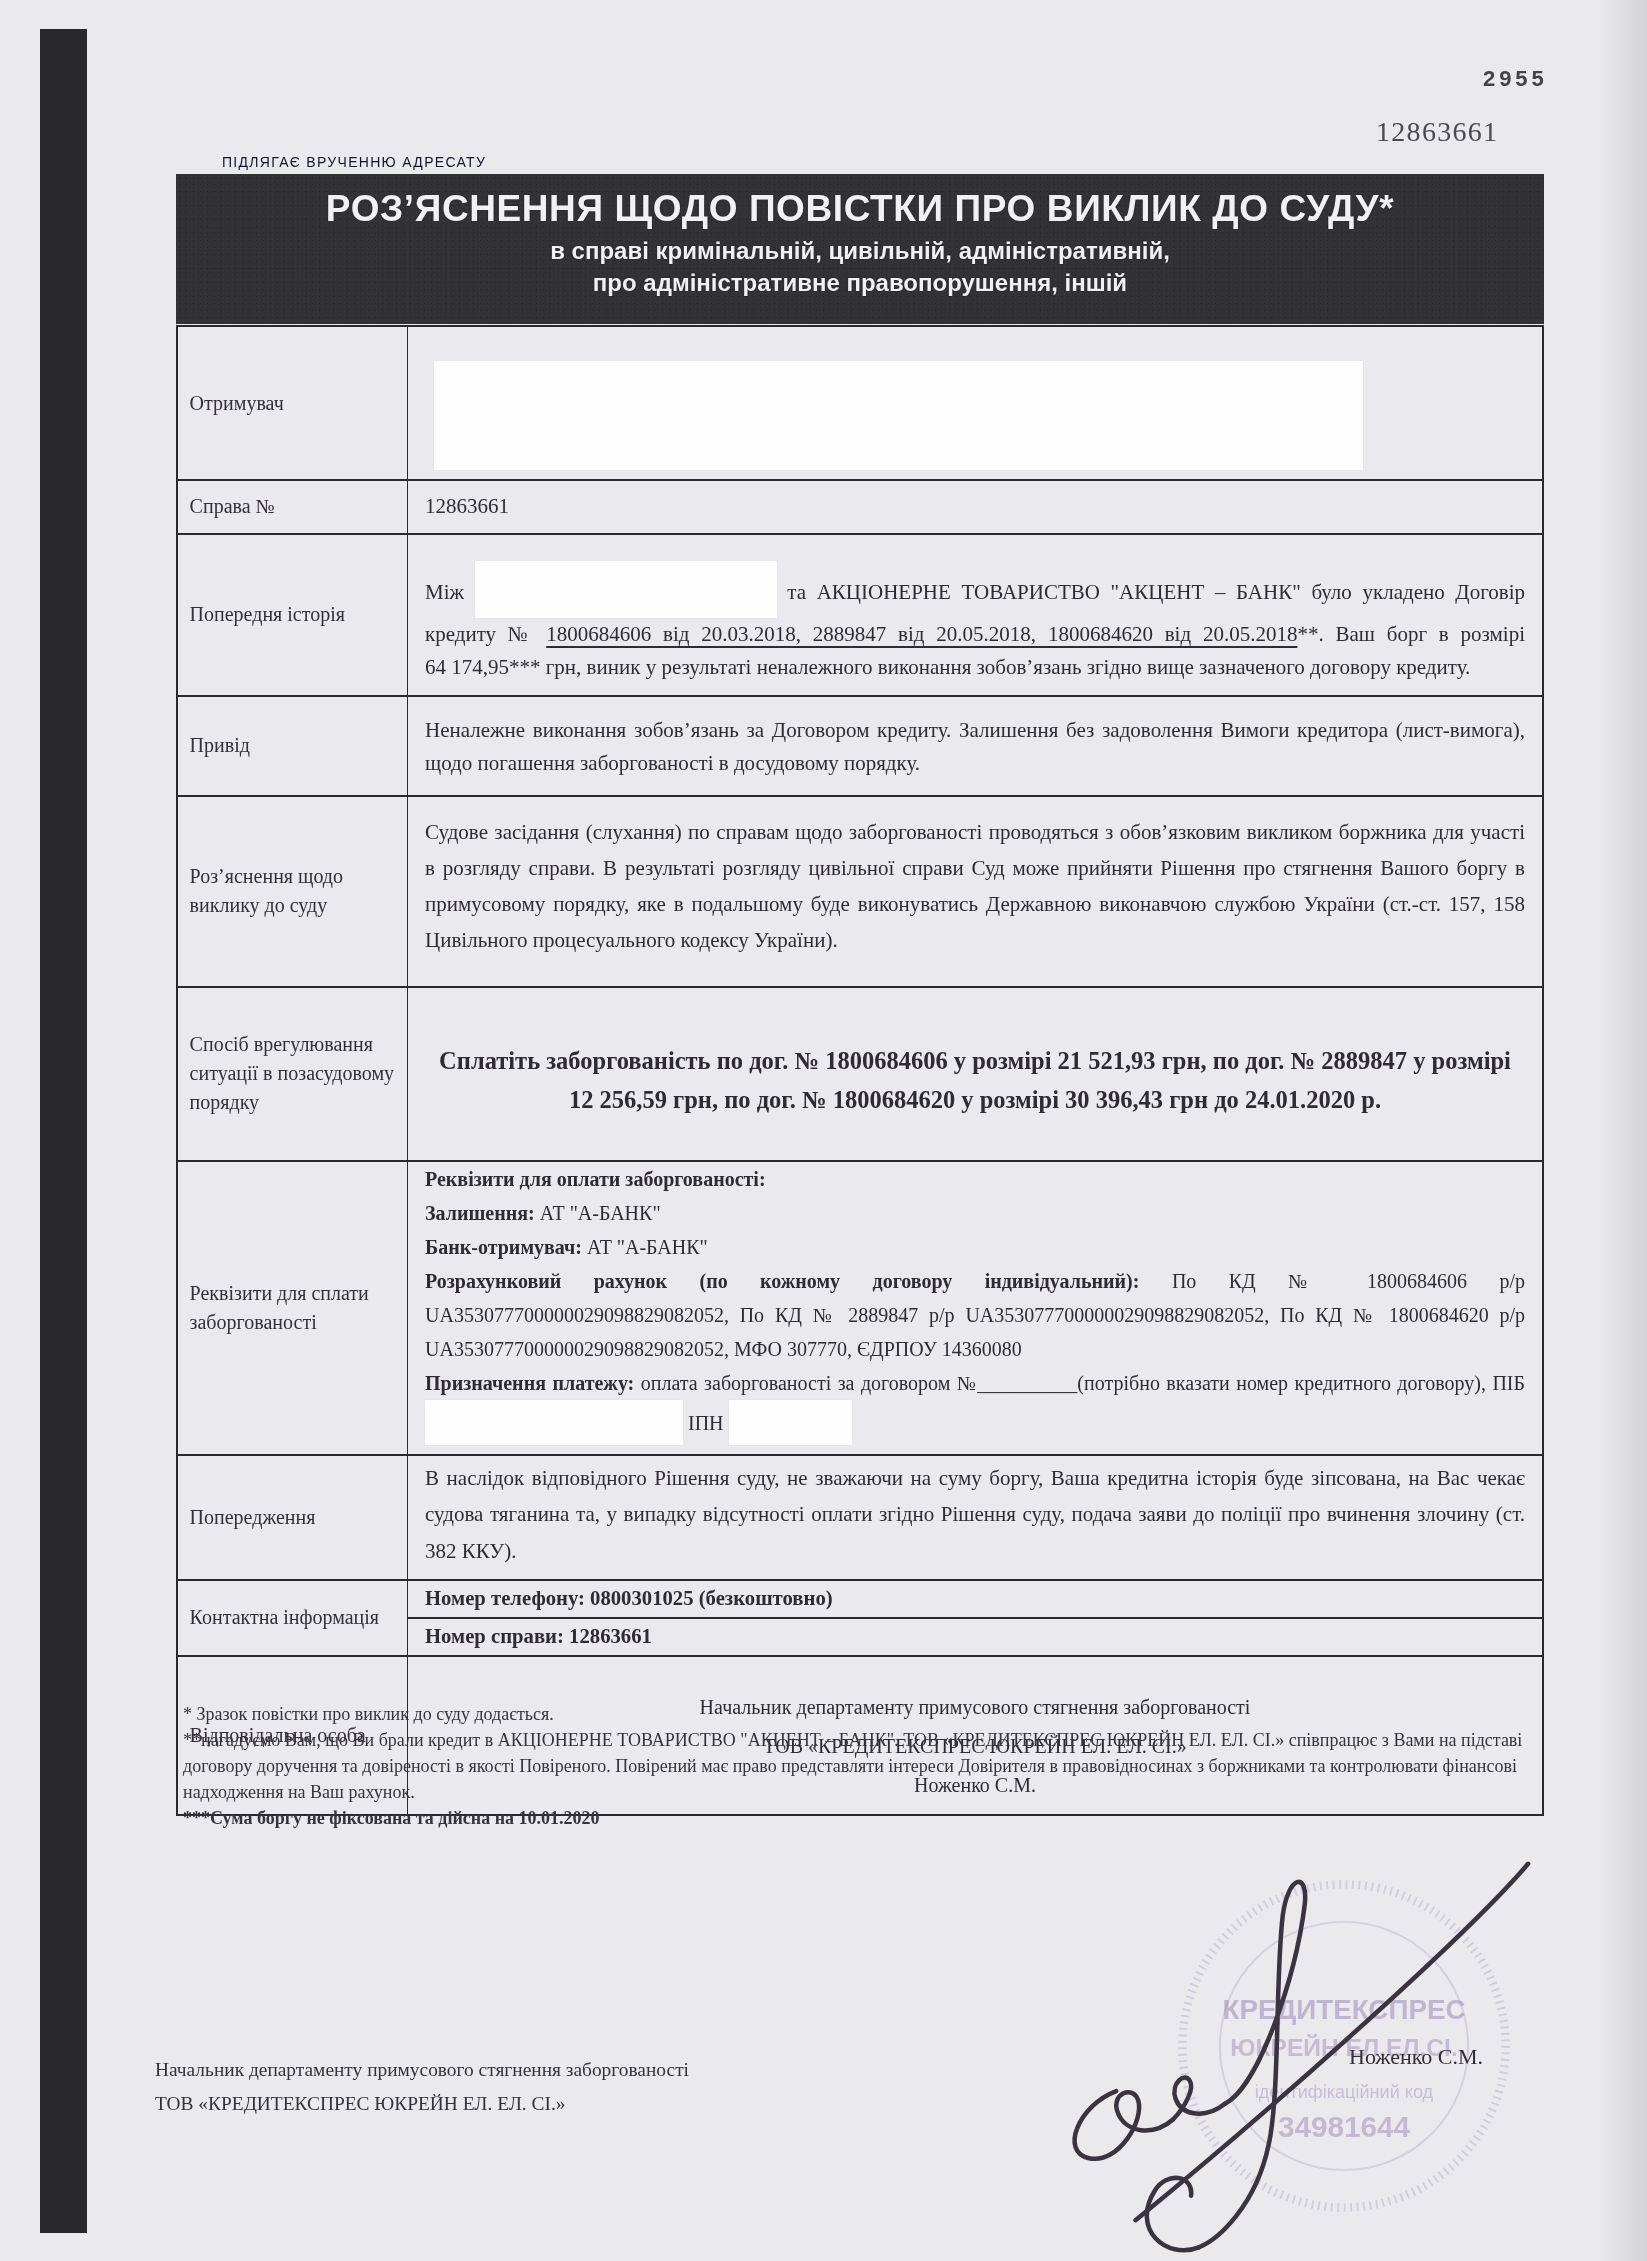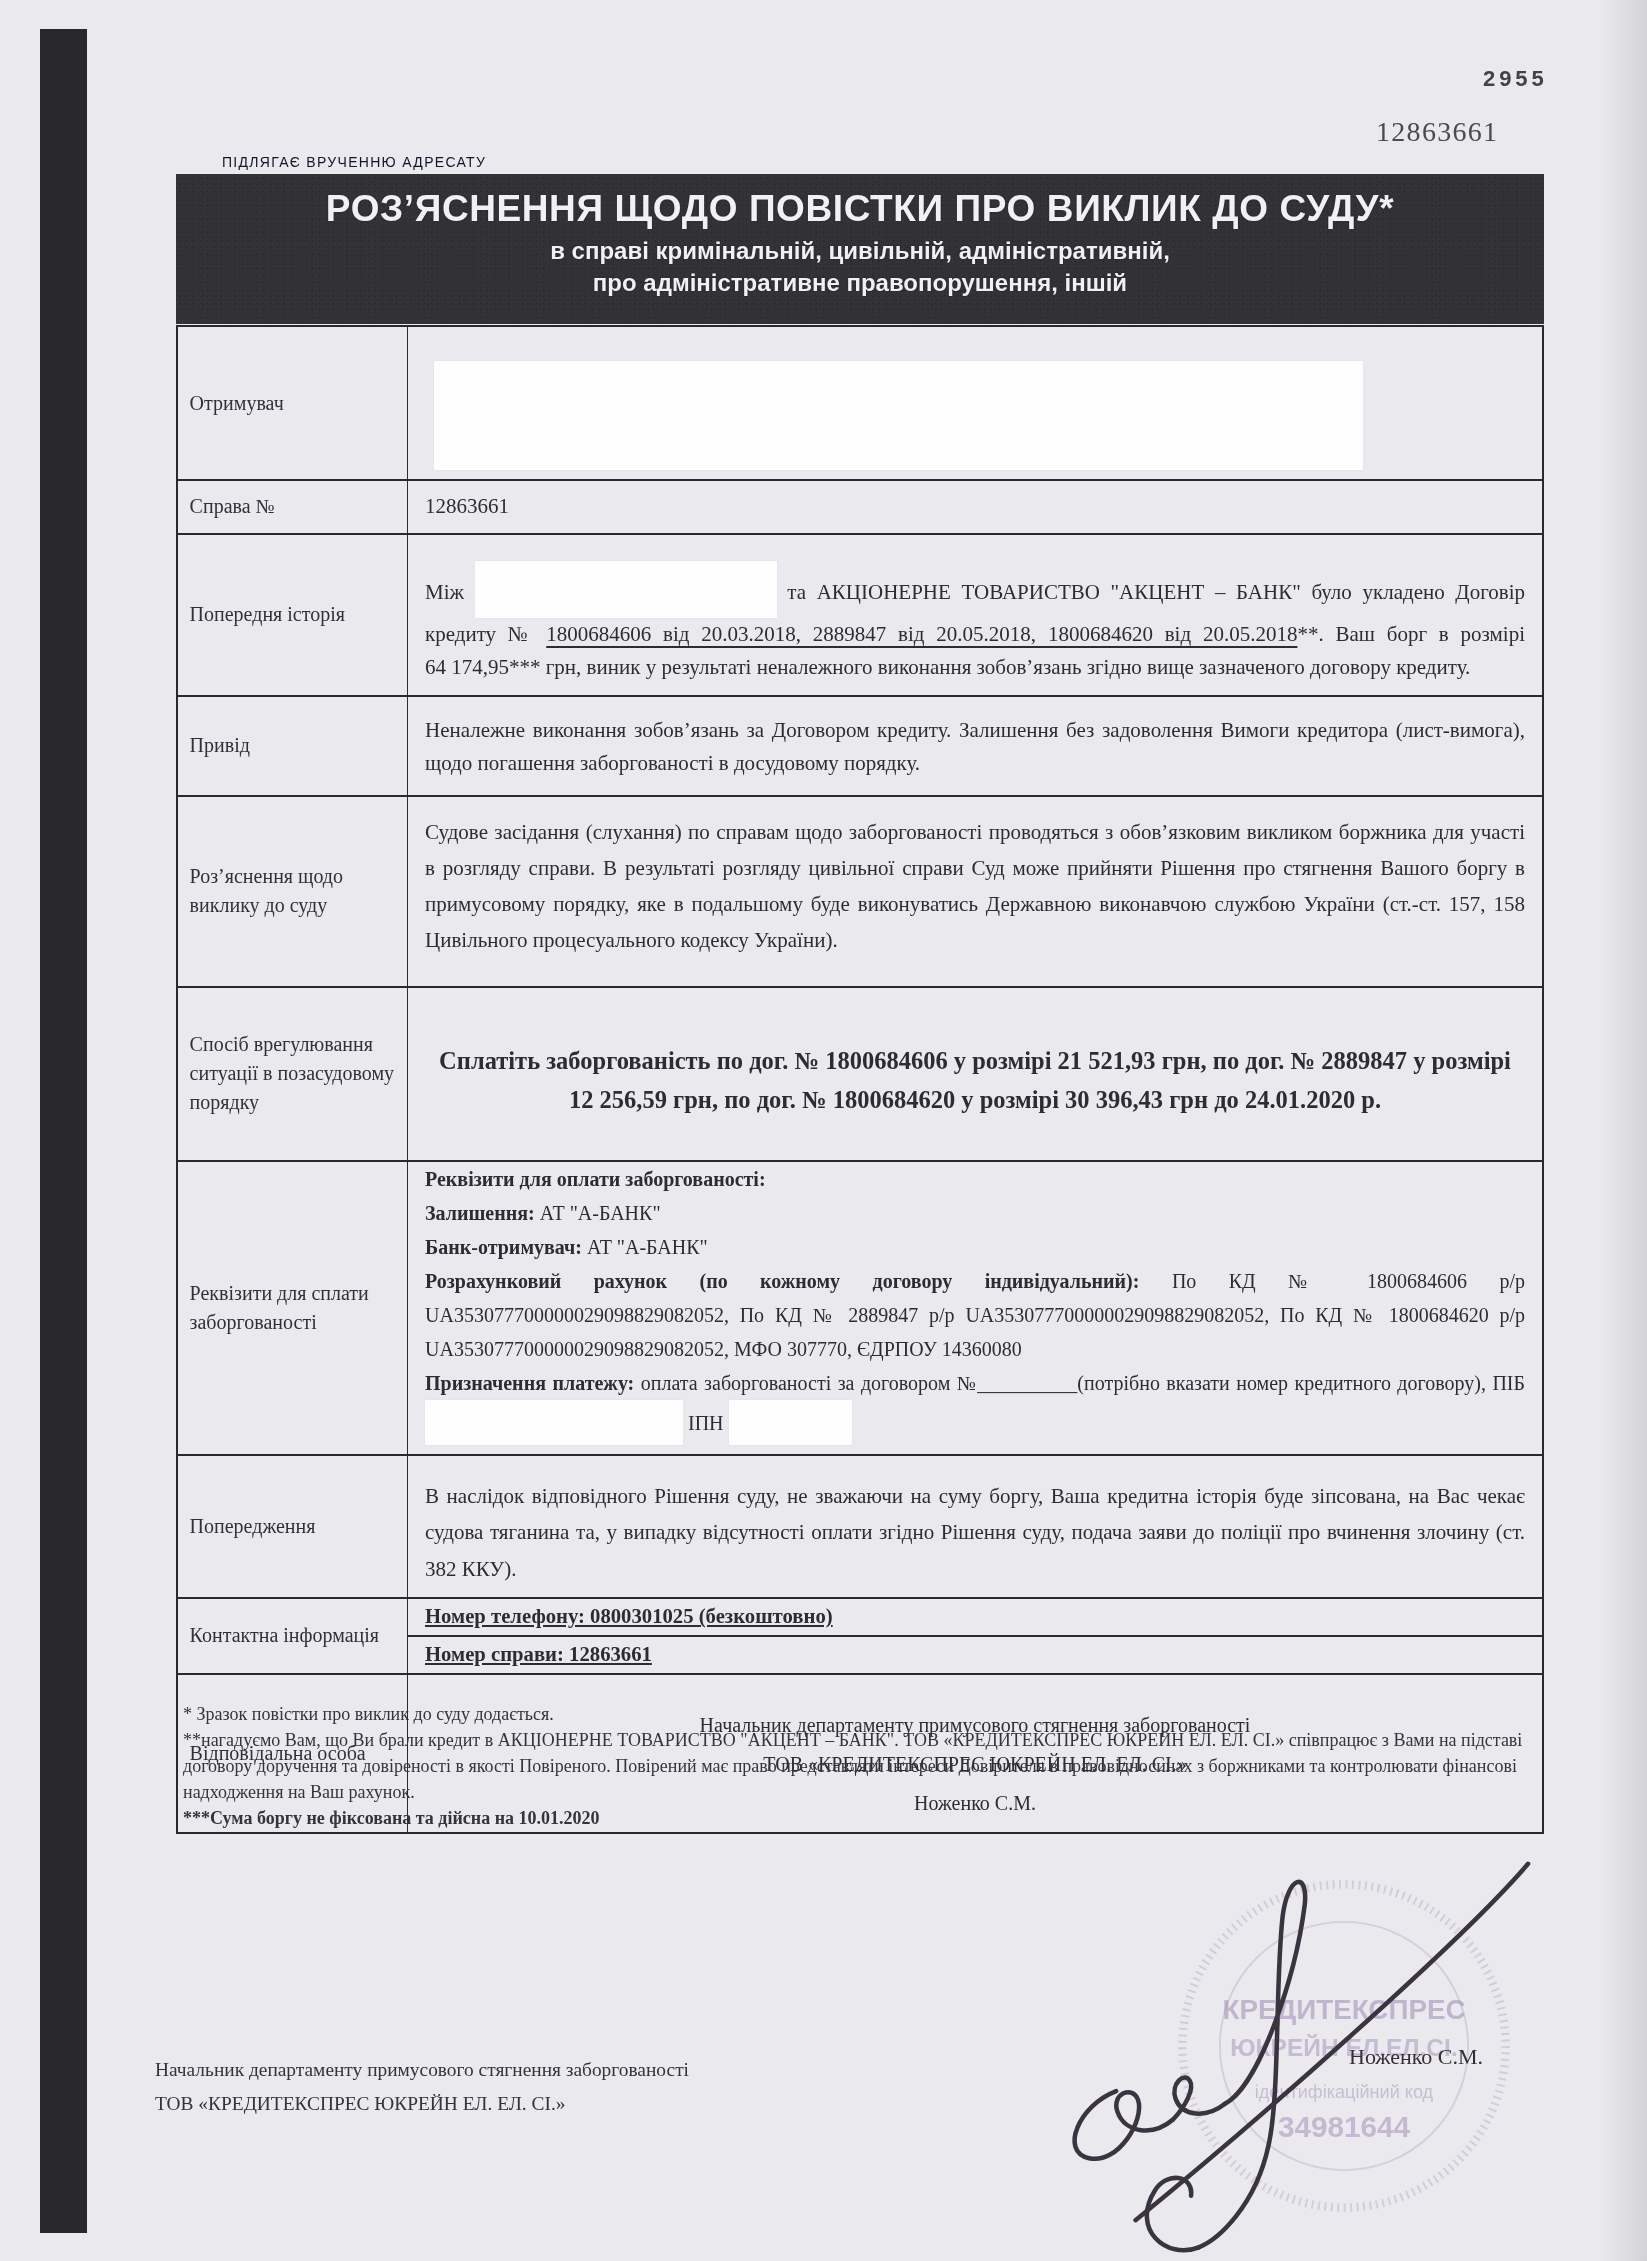--- a/index.html
+++ b/index.html
@@ -83,25 +83,25 @@
   .u{text-decoration:underline;text-underline-offset:4.5px;}
   .b{font-weight:bold;}
   
   .r-recipient .cnt{min-height:150px;padding-top:34px;}
   .r-case .cnt{min-height:49px;display:flex;align-items:center;text-align:left;}
   .r-history .cnt{min-height:160px;padding-top:26px;}
   .r-reason .cnt{min-height:98px;padding-top:17px;}
   .r-explain .cnt{min-height:189px;padding-top:17px;line-height:1.72;}
   .r-settle .cnt{min-height:133px;font-size:24.5px;font-weight:bold;line-height:1.62;padding-top:14px;margin-top:39px;}
   .r-requisites .cnt{min-height:220px;font-size:20px;line-height:1.7;padding-top:0;}
-  .r-warning .cnt{min-height:106px;padding-top:22px;line-height:1.75;}
+  .r-warning .cnt{min-height:106px;padding-top:4px;line-height:1.75;}
   .r-responsible .cnt{min-height:146px;font-size:20px;line-height:1.95;padding-top:31px;}
   .contact-sub{padding:6.5px 17px;font-weight:bold;font-size:20.7px;text-align:left;}
   .contact-sub + .contact-sub{border-top:2.6px solid var(--line);}
-  .contact-cell{flex:1;padding:0;text-decoration:underline;}
+  .contact-cell{flex:1;padding:0;}
   .redact{background:#fefefe;box-shadow:0 0 0 0.6px rgba(0,0,0,0.03);}
   .redact-recipient{width:929px;height:109px;margin-left:9px;}
   .redact-inline{display:inline-block;vertical-align:-19.4px;}
   .redact-name{width:302px;height:57px;}
   .redact-pib{width:258px;height:45px;vertical-align:-15.5px;}
   .redact-ipn{width:123px;height:45px;vertical-align:-15.5px;}
   .footnotes{
     position:absolute;left:183px;top:1701px;width:1380px;
     font-size:18px;line-height:1.45;color:#37333c;
   }

